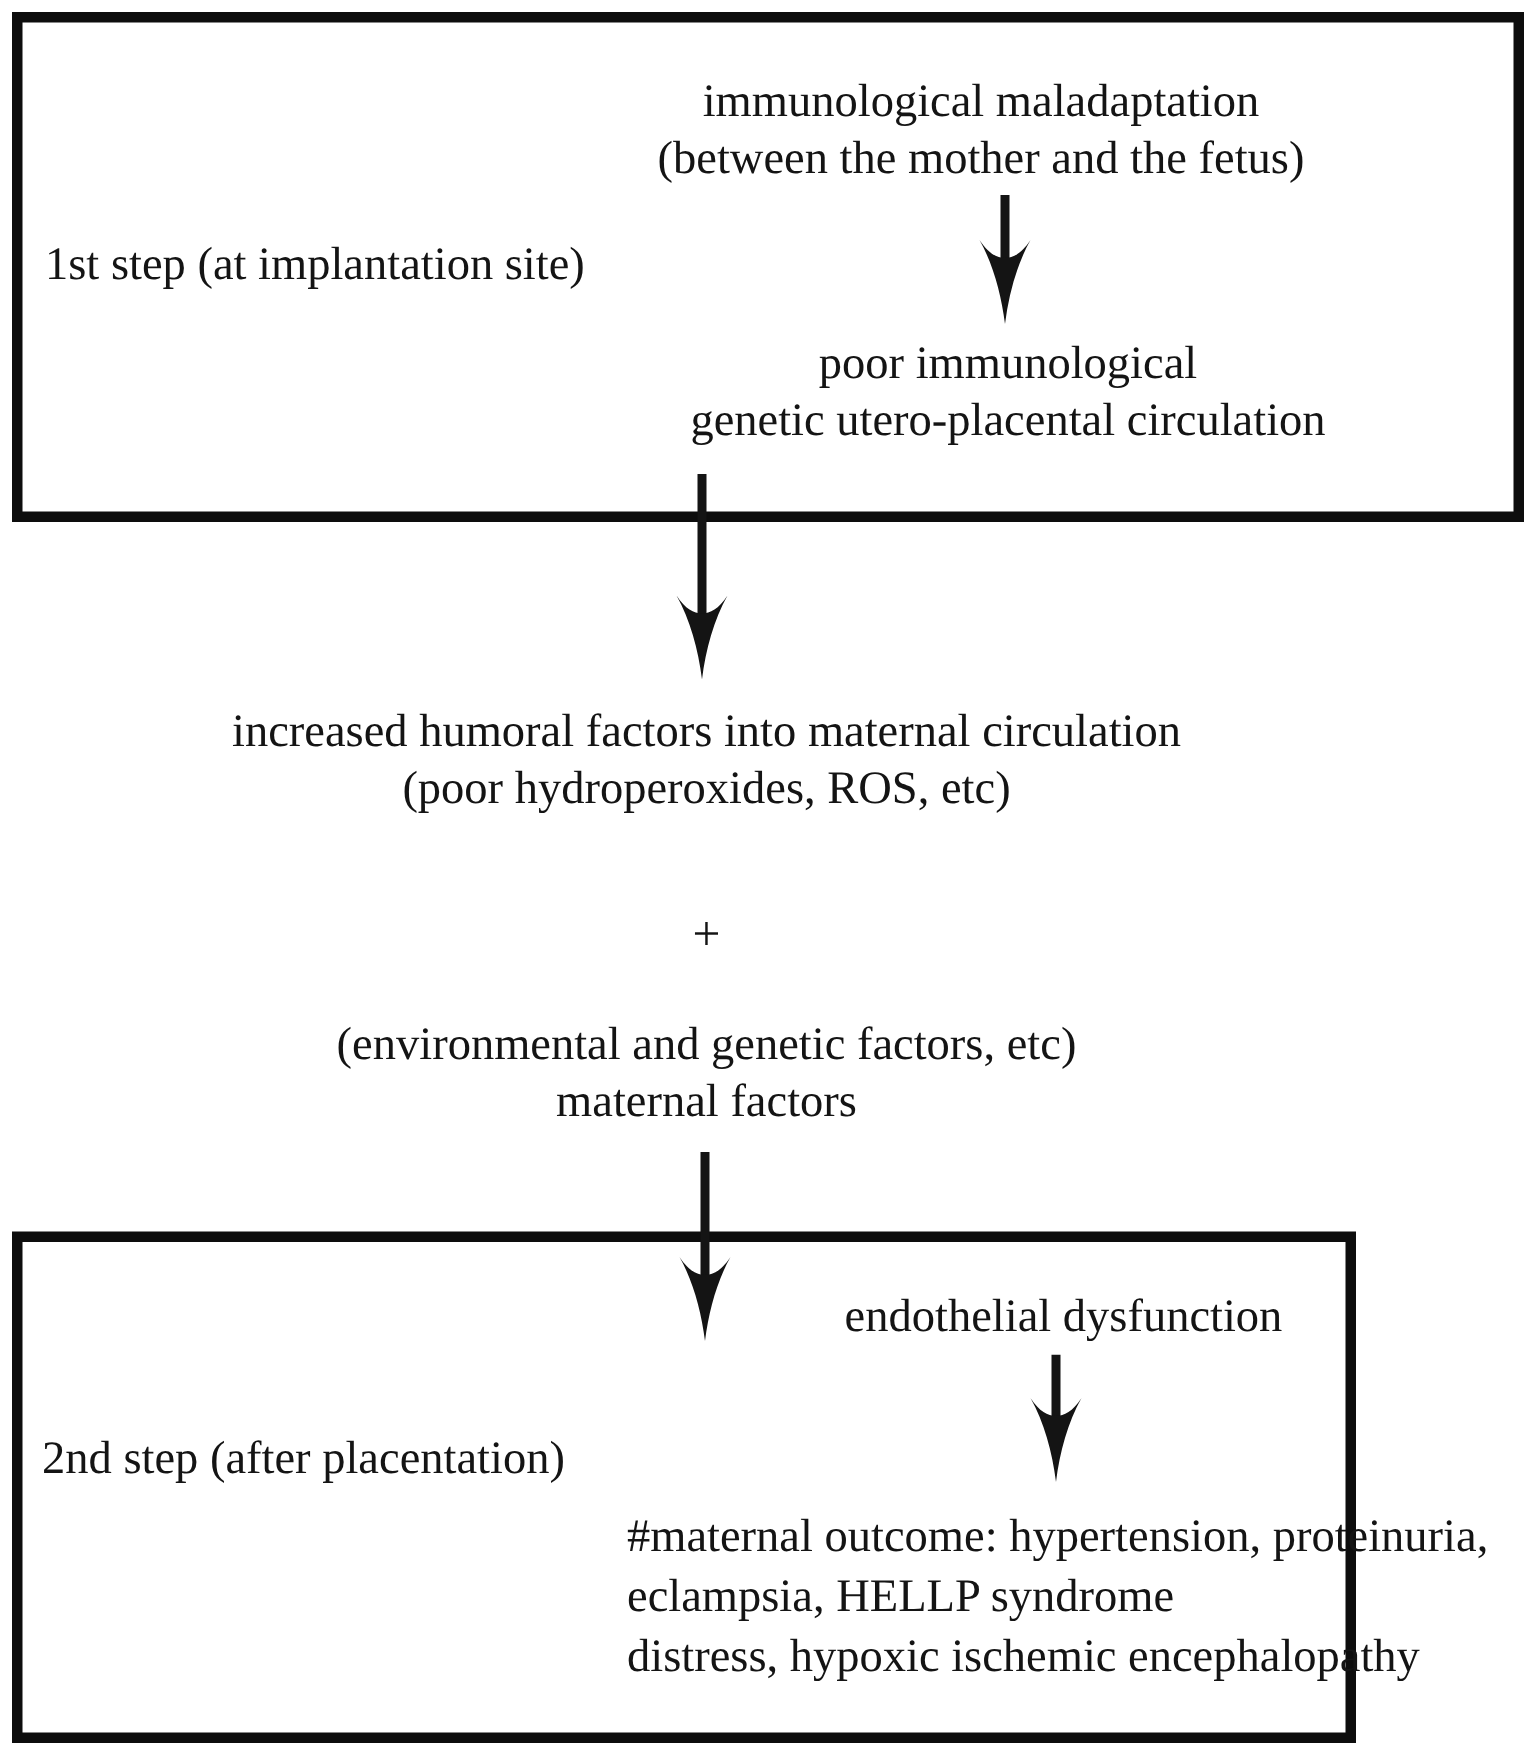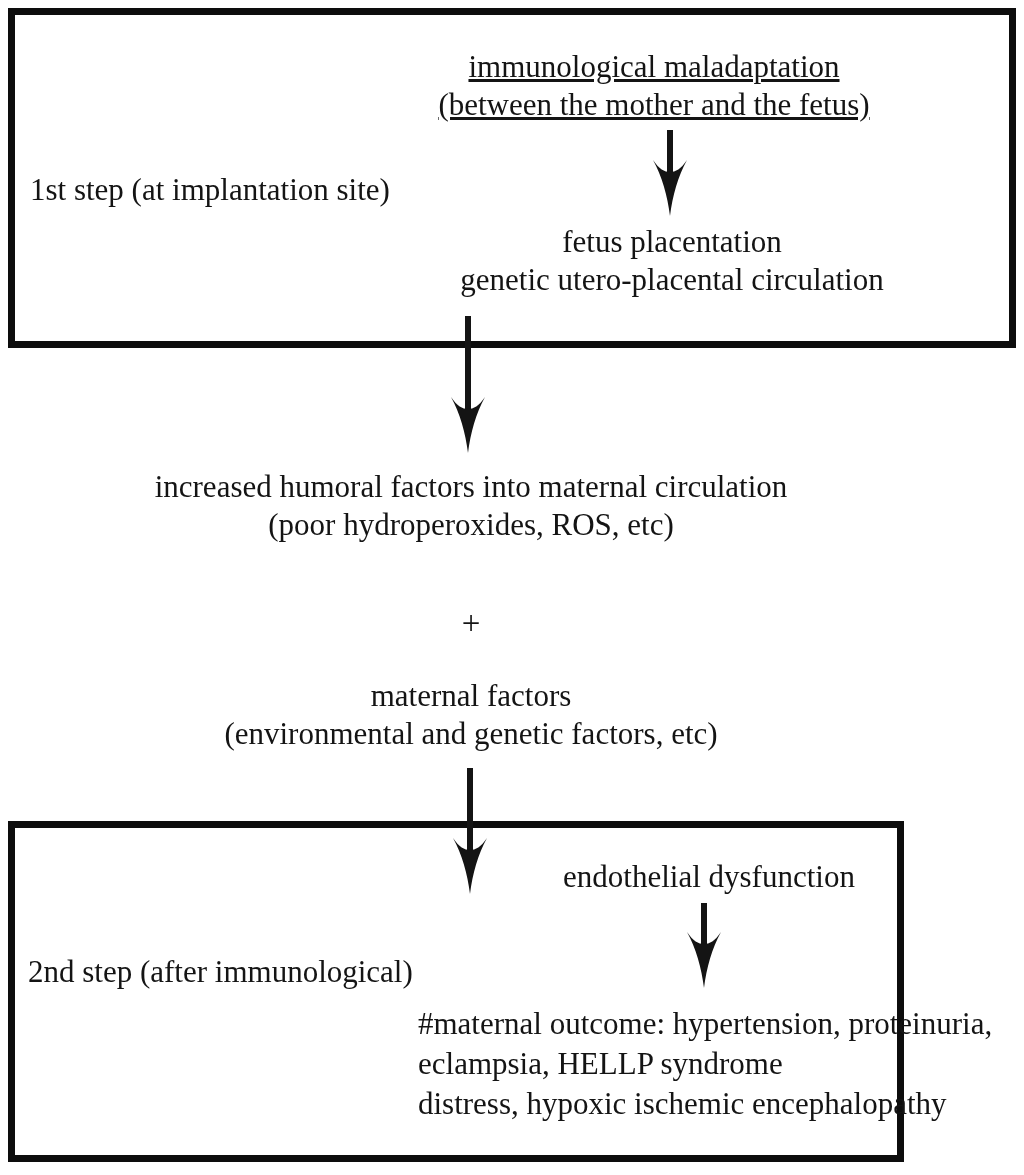--- a/index.html
+++ b/index.html
@@ -22,23 +22,23 @@
   }
   .box1 { left: 8px; top: 8px; width: 1008px; height: 340px; }
   .box2 { left: 8px; top: 821px; width: 896px; height: 341px; }
   .abs { position: absolute; }
   .center { text-align: center; }
   .line { white-space: nowrap; }
   .arrow { position: absolute; display: block; }
   .over { z-index: 5; }
 
   
-  .cause1   { left: 389px; top: 33px;  width: 500px; text-decoration: underline; }
+  .cause1   { left: 389px; top: 33px;  width: 500px; }
   .arrow1   { left: 635px; top: 115px; }
-  .label1   { left: 15px;  top: 156px; }
+  .label1   { left: 15px;  top: 142px; }
   .effect1  { left: 407px; top: 208px; width: 500px; }
 
   
   .arrow2   { left: 448px; top: 316px; }
   .humoral  { left: 95px;  top: 468px; width: 752px; }
   .plus     { left: 95px;  top: 604px; width: 752px; font-size: 33px; }
   .maternal { left: 95px;  top: 677px; width: 752px; }
   .arrow3   { left: 450px; top: 768px; }
 
   
@@ -60,60 +60,60 @@
     </div>
 
     <svg class="arrow arrow1" width="40" height="86" viewBox="0 0 40 86">
       <rect x="17" y="0" width="6" height="42" fill="#141414"></rect>
       <path d="M20 86 C17.5 66 12 46 3 30 C9 39 14.5 42 20 42 C25.5 42 31 39 37 30 C28 46 22.5 66 20 86 Z" fill="#141414"></path>
     </svg>
 
     <div class="abs line label1">1st step (at implantation site)</div>
 
     <div class="abs center effect1">
-      <div class="line">fetus placentation</div>
+      <div class="line">poor immunological</div>
       <div class="line">genetic utero-placental circulation</div>
     </div>
 
   </div>
 
   <svg class="arrow arrow2 over" width="40" height="137" viewBox="0 0 40 137">
     <rect x="17" y="0" width="6" height="95" fill="#141414"></rect>
     <path d="M20 137 C17.5 117 12 97 3 81 C9 90 14.5 93 20 93 C25.5 93 31 90 37 81 C28 97 22.5 117 20 137 Z" fill="#141414"></path>
   </svg>
 
   <div class="abs center humoral">
     <div class="line">increased humoral factors into maternal circulation</div>
     <div class="line">(poor hydroperoxides, ROS, etc)</div>
   </div>
 
   <div class="abs center plus">+</div>
 
   <div class="abs center maternal">
+    <div class="line">(environmental and genetic factors, etc)</div>
     <div class="line">maternal factors</div>
-    <div class="line">(environmental and genetic factors, etc)</div>
   </div>
 
   <svg class="arrow arrow3 over" width="40" height="126" viewBox="0 0 40 126">
     <rect x="17" y="0" width="6" height="84" fill="#141414"></rect>
     <path d="M20 126 C17.5 106 12 86 3 70 C9 79 14.5 82 20 82 C25.5 82 31 79 37 70 C28 86 22.5 106 20 126 Z" fill="#141414"></path>
   </svg>
 
   <div class="box box2">
 
     <div class="abs center endo">
       <div class="line">endothelial dysfunction</div>
     </div>
 
     <svg class="arrow arrow4" width="40" height="85" viewBox="0 0 40 85">
       <rect x="17" y="0" width="6" height="41" fill="#141414"></rect>
       <path d="M20 85 C17.5 65 12 45 3 29 C9 38 14.5 41 20 41 C25.5 41 31 38 37 29 C28 45 22.5 65 20 85 Z" fill="#141414"></path>
     </svg>
 
-    <div class="abs line label2">2nd step (after immunological)</div>
+    <div class="abs line label2">2nd step (after placentation)</div>
 
     <div class="abs outcomes">
       <div class="line">#maternal outcome: hypertension, proteinuria,</div>
       <div class="line">eclampsia, HELLP syndrome</div>
       <div class="line">distress, hypoxic ischemic encephalopathy</div>
     </div>
 
   </div>
 
 </div>

